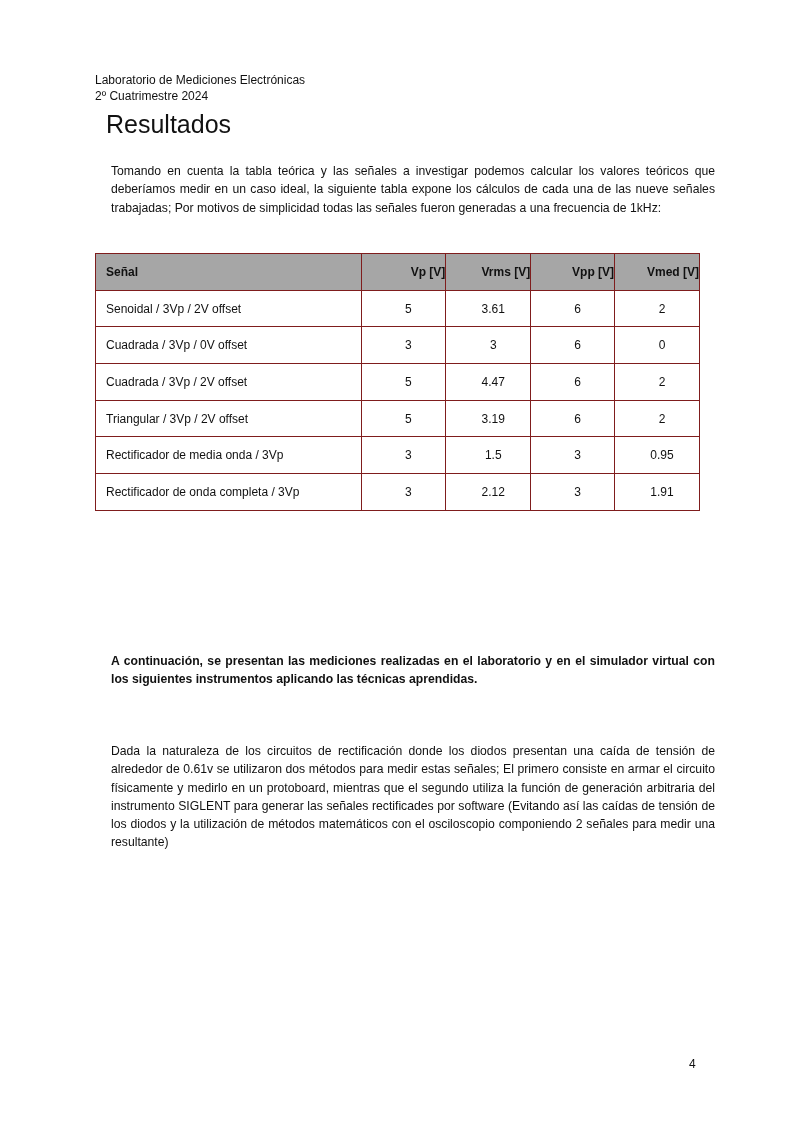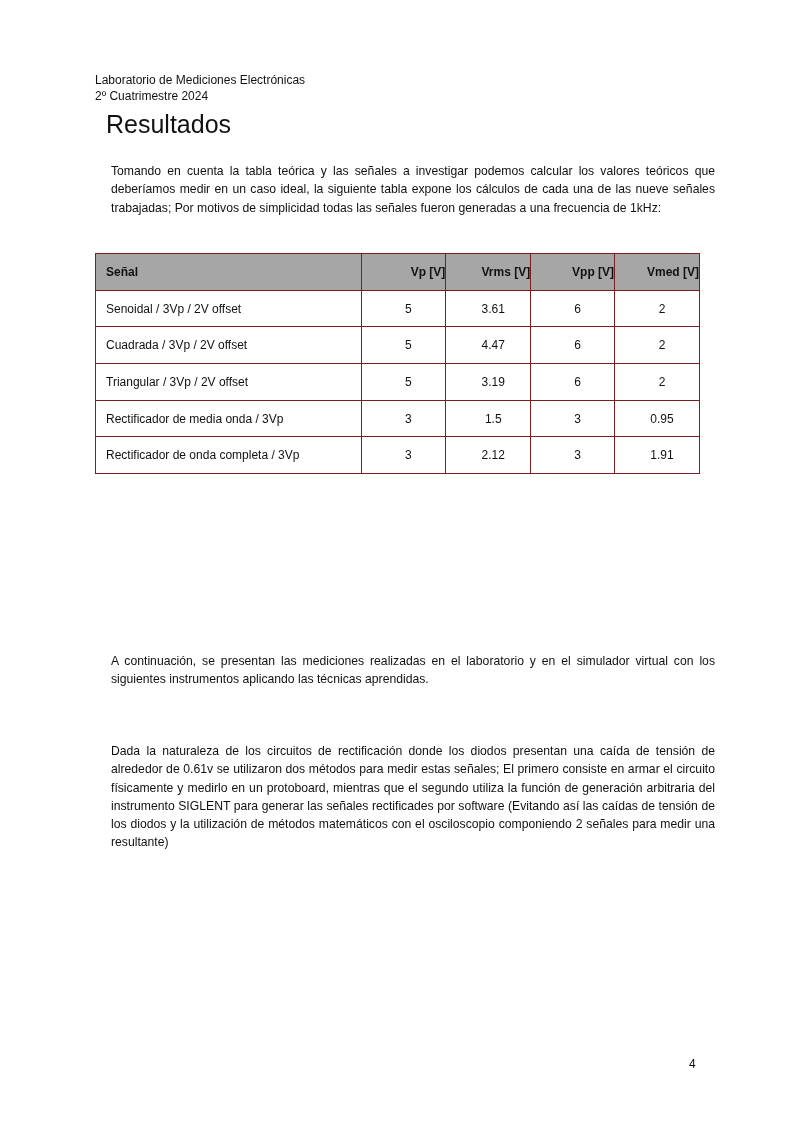--- a/index.html
+++ b/index.html
@@ -3,21 +3,21 @@
 <meta charset="utf-8">
 <style>
   html, body { margin: 0; padding: 0; background: #ffffff; }
   body { width: 794px; height: 1122px; position: relative; overflow: hidden;
          font-family: "Liberation Sans", sans-serif; color: #111; }
   .header { position: absolute; left: 95px; top: 60px; font-size: 12px; line-height: 15.5px; margin-top: 13px; }
   .title { position: absolute; left: 94px; top: 96px; font-size: 25px; font-weight: normal; margin: 12px; line-height: 32px; }
   .para { position: absolute; left: 95px; width: 604px; font-size: 12.2px; line-height: 18.3px;
           text-align: justify; margin: 16px; }
   #p1 { top: 146px; }
-  #p2 { top: 636px; }
+  #p2 { top: 636px; font-weight: bold; }
   #p3 { top: 726px; }
   table.data { position: absolute; left: 95px; top: 253px; width: 605px; border-collapse: collapse;
                font-size: 12px; }
   table.data th, table.data td { border: 1px solid #7f1d1d; height: 35.7px; padding: 0 0 0 10px; }
   table.data th { background: #a6a6a6; font-weight: bold; text-align: right; }
   table.data th.first, table.data td.first { text-align: left; }
   table.data td { text-align: center; }
   col.c0 { width: 266px; } col.c1 { width: 85px; } col.c2 { width: 85px; } col.c3 { width: 84px; } col.c4 { width: 85px; }
   .pagenum { position: absolute; left: 689px; top: 1057px; font-size: 12px; }
 </style>
@@ -52,20 +52,27 @@
   </thead>
   <tbody id="tbody">
       <tr>
         <td class="first">Senoidal / 3Vp / 2V offset</td>
         <td>5</td>
         <td>3.61</td>
         <td>6</td>
         <td>2</td>
       </tr>
       <tr>
+        <td class="first">Cuadrada / 3Vp / 0V offset</td>
+        <td>3</td>
+        <td>3</td>
+        <td>6</td>
+        <td>0</td>
+      </tr>
+      <tr>
         <td class="first">Cuadrada / 3Vp / 2V offset</td>
         <td>5</td>
         <td>4.47</td>
         <td>6</td>
         <td>2</td>
       </tr>
       <tr>
         <td class="first">Triangular / 3Vp / 2V offset</td>
         <td>5</td>
         <td>3.19</td>

